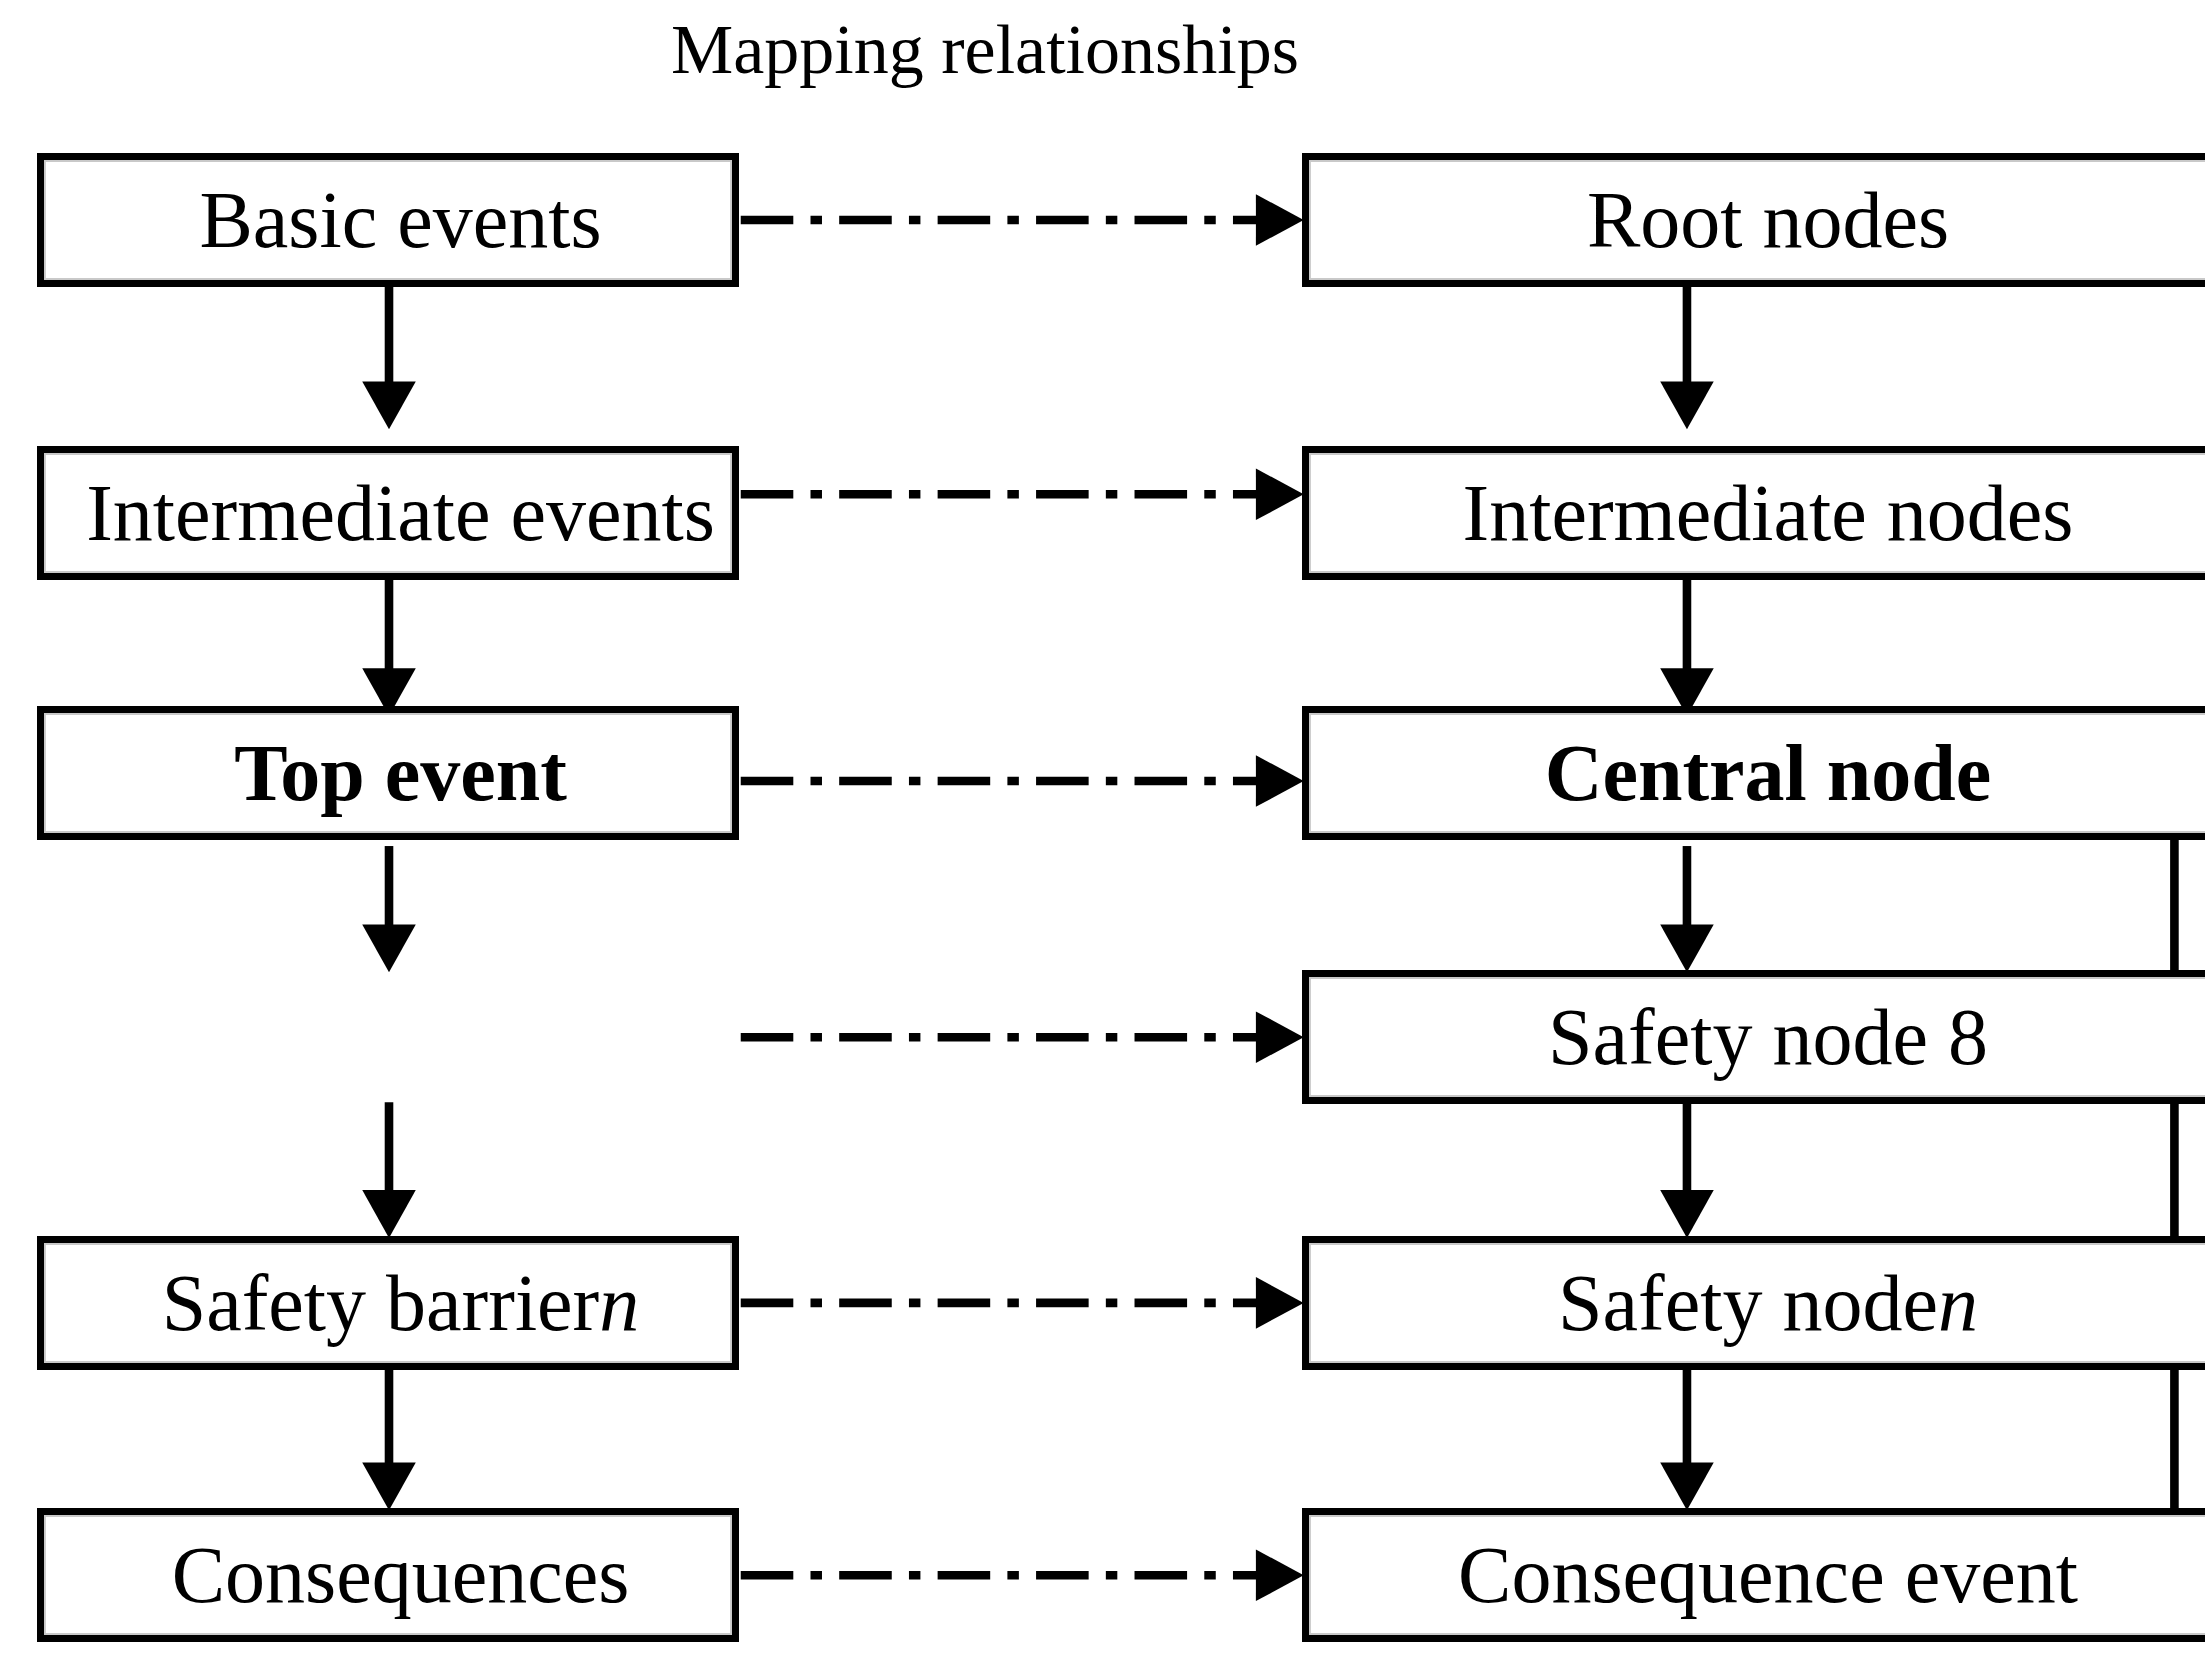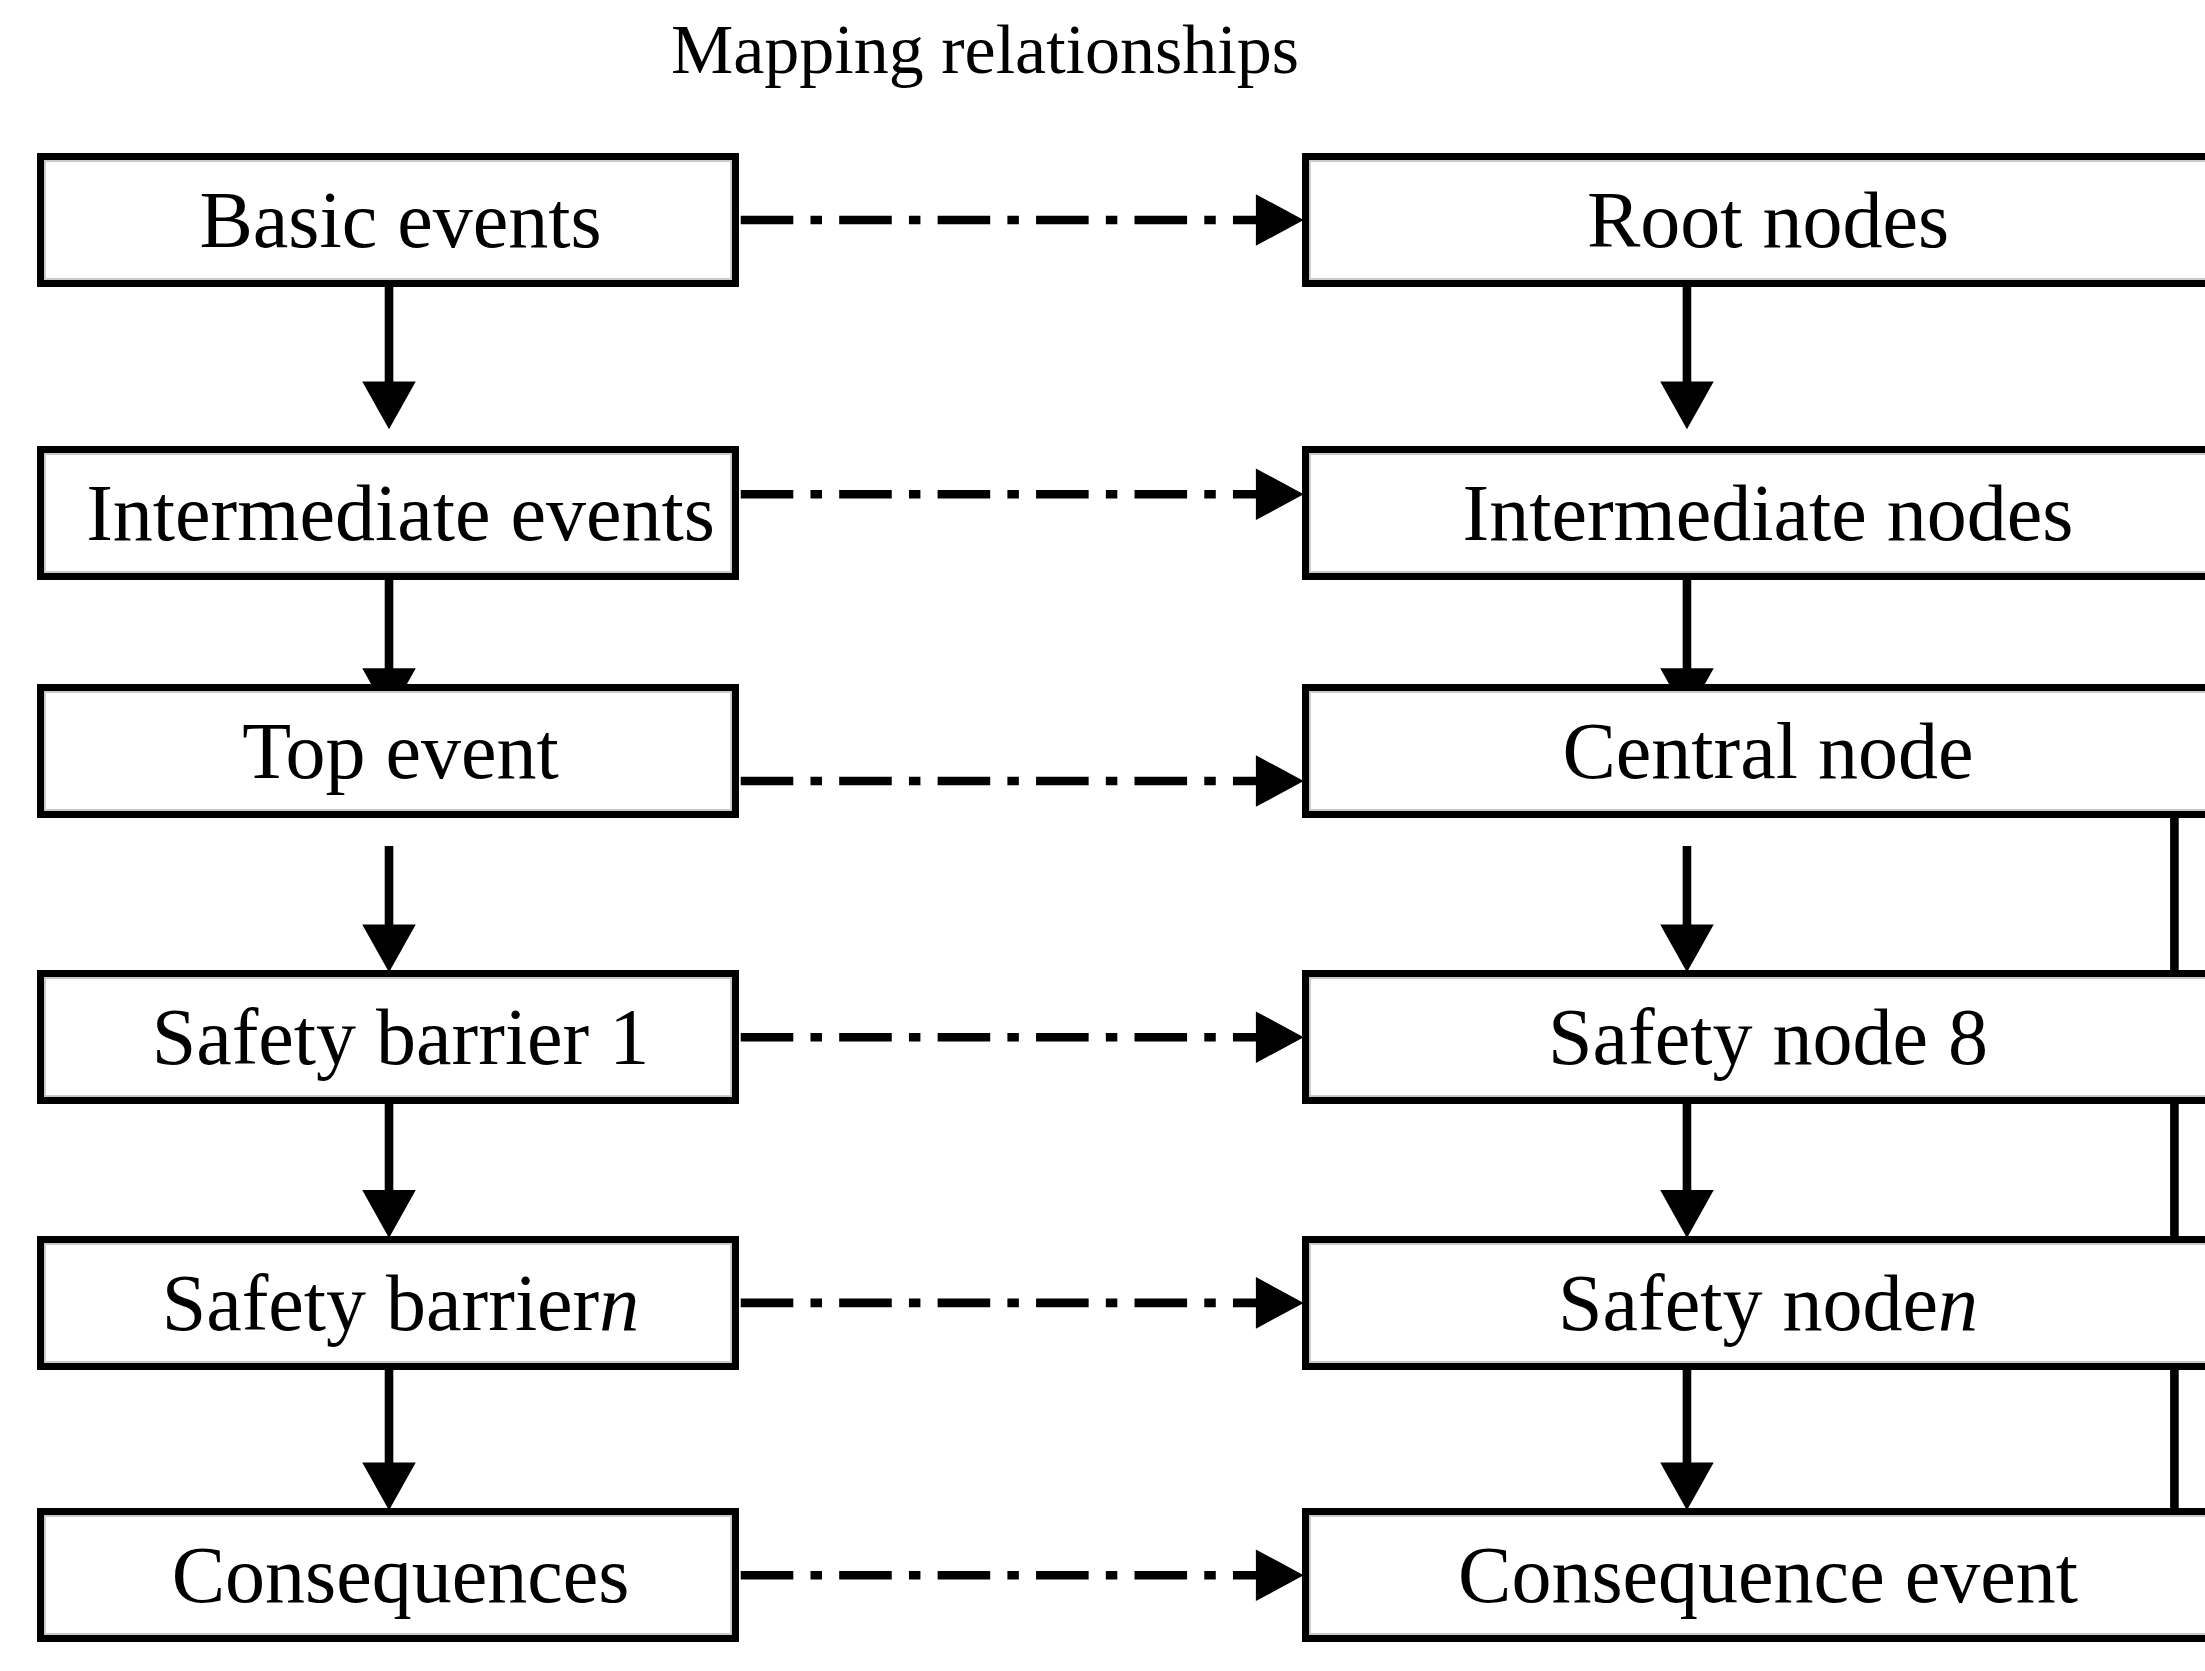--- a/index.html
+++ b/index.html
@@ -43,21 +43,21 @@
     align-items: center;
     justify-content: center;
     font-size: 80px;
     line-height: 1;
     white-space: nowrap;
   }
   .colL { left: 37px;   width: 702px; padding-left: 25px; }
   .colR { left: 1302px; width: 932px; }
   .r1 { top: 153px; }
   .r2 { top: 427px; margin-top: 19px; }
-  .r3 { top: 684px; }
+  .r3 { top: 706px; font-weight: bold; }
   .r4 { top: 970px; }
   .r5 { top: 1236px; }
   .r6 { top: 1508px; }
   .it { font-style: italic; }
   svg line, svg path { stroke: #000000; }
   svg polygon { fill: #000000; }
 </style>
 </head>
 <body>
 
@@ -119,24 +119,20 @@
       <span class="it"></span>
     </div>
   <div class="box colL r2">
       <span>Intermediate events</span>
       <span class="it"></span>
     </div>
   <div class="box colL r3">
       <span>Top event</span>
       <span class="it"></span>
     </div>
-  <div class="box colL r4">
-      <span>Safety barrier 1</span>
-      <span class="it"></span>
-    </div>
   <div class="box colL r5">
       <span>Safety barrier </span>
       <span class="it">n</span>
     </div>
   <div class="box colL r6">
       <span>Consequences</span>
       <span class="it"></span>
     </div>
 
   <div class="box colR r1">

